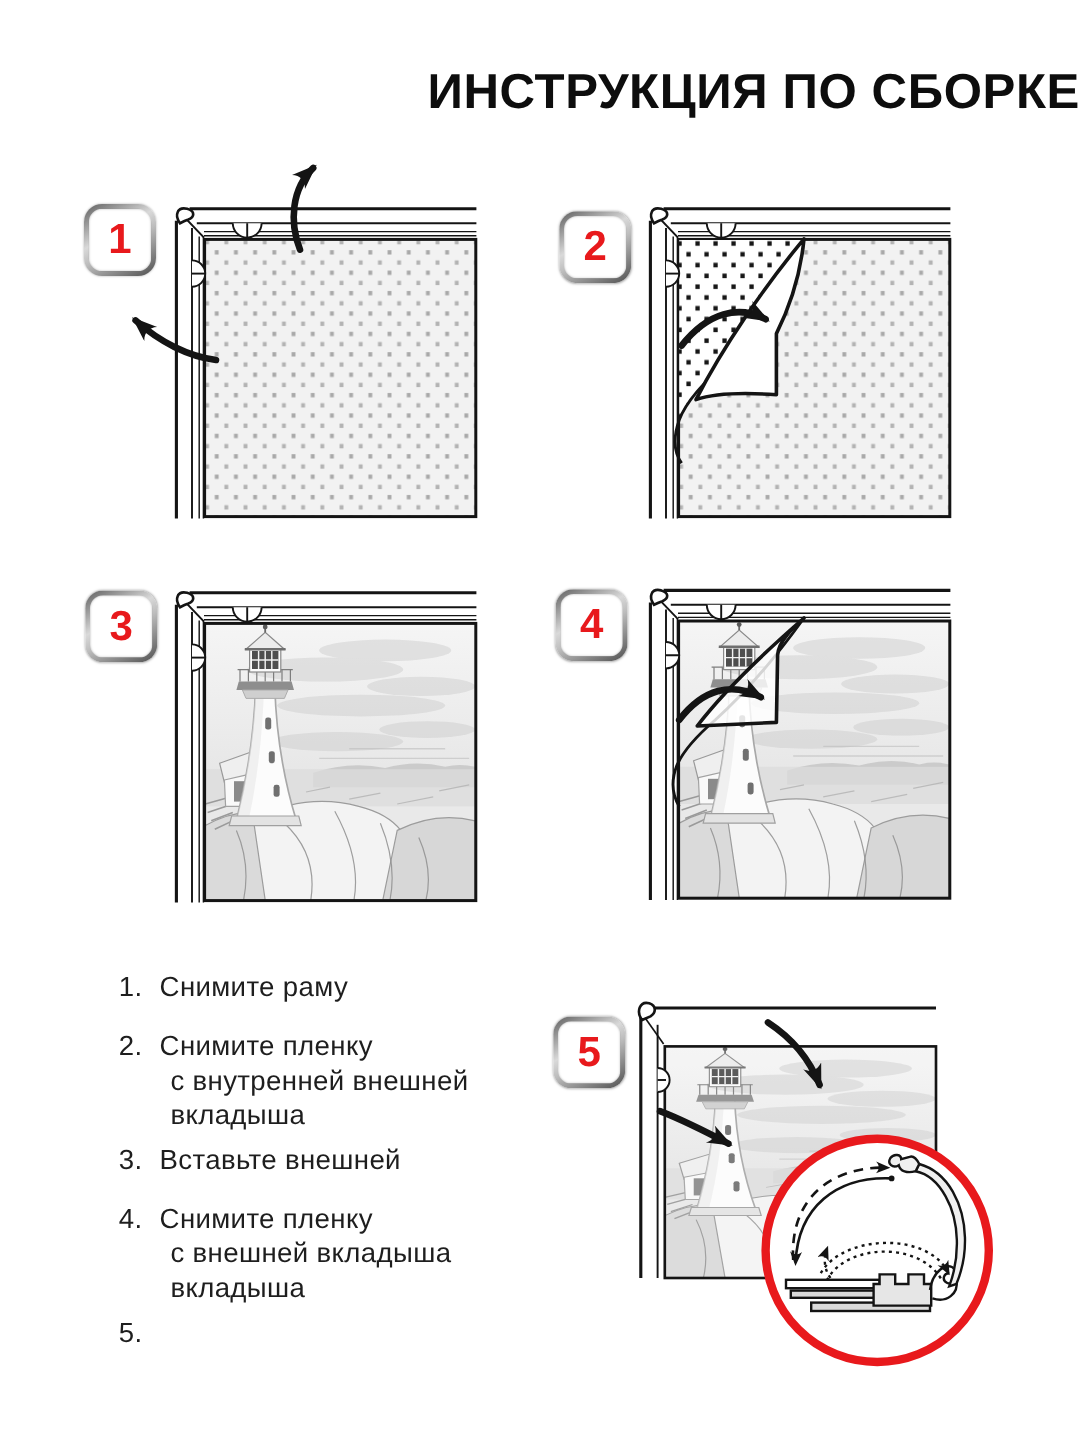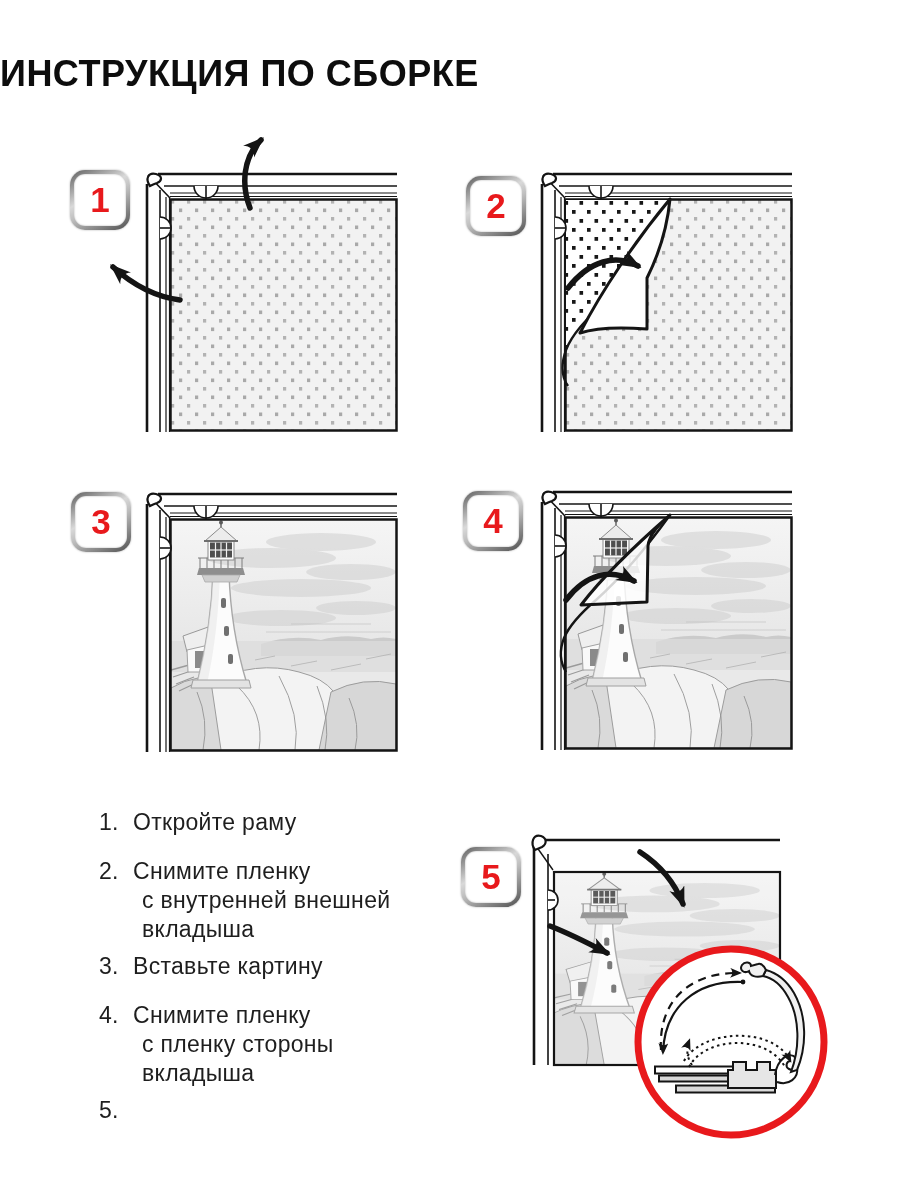--- a/index.html
+++ b/index.html
@@ -1,19 +1,19 @@
 <!DOCTYPE html>
 <html style="--accent: #e8191c;"><head>
 <meta charset="utf-8">
 <style>
   html,body{margin:0;padding:0;background:#fff;}
   .page{position:relative;width:900px;height:1200px;background:#ffffff;overflow:hidden;
         font-family:"Liberation Sans", sans-serif;}
-  .title{position:absolute;left:0;right:0;top:56px;margin:0;text-align:left;
-         font-size:36px;font-weight:bold;letter-spacing:.5px;color:#0d0d0d;line-height:1;}
+  .title{position:absolute;left:0;right:0;top:56px;margin:0;text-align:right;
+         font-size:41px;font-weight:bold;letter-spacing:.5px;color:#0d0d0d;line-height:1;}
   .badge{position:absolute;width:52px;height:52px;border-radius:15px;
          border:4px solid transparent;
          background:linear-gradient(#fff,#fff) padding-box,
                     linear-gradient(150deg,#5e5e5e,#d9d9d9 40%,#bdbdbd 55%,#4f4f4f) border-box;
          box-shadow:0 0 2px rgba(0,0,0,.35), inset 0 0 2px rgba(0,0,0,.35);
          display:flex;align-items:center;justify-content:center;}
   .badge span{font-size:35px;font-weight:bold;color:var(--accent,#e8191c);line-height:1;transform:translateY(-1px);}
   .panel{position:absolute;}
   .arr{fill:none;stroke:#141414;stroke-width:5.5;stroke-linecap:round;}
   .chromeline{stroke:#141414;fill:none;}
@@ -246,42 +246,42 @@
       <path d="M229,241 C247,209 317,206 335,240" fill="none" stroke="#141414" stroke-width="2" stroke-dasharray="2.5 3.5" marker-end="url(#ahs)"></path>
       <path d="M234,247 C250,216 312,214 330,247" fill="none" stroke="#141414" stroke-width="2" stroke-dasharray="2.5 3.5"></path>
       <path d="M237,245 C232,238 231,229 234,221" fill="none" stroke="#141414" stroke-width="2" stroke-dasharray="2.5 3.5" marker-end="url(#ahs)"></path>
     </g>
   </svg>
 
   <div class="list">
     <div class="item">
       <span class="num">1.</span>
       <div class="txt">
-          <div>Откройте раму</div>
+          <div>Снимите раму</div>
         </div>
     </div>
     <div class="item multi">
       <span class="num">2.</span>
       <div class="txt">
         <div>Снимите пленку</div>
         <div class="cont">с внутренней внешней</div>
         <div class="cont">вкладыша</div>
       </div>
     </div>
     <div class="item">
       <span class="num">3.</span>
       <div class="txt">
-          <div>Вставьте картину</div>
+          <div>Вставьте внешней</div>
         </div>
     </div>
     <div class="item multi">
       <span class="num">4.</span>
       <div class="txt">
         <div>Снимите пленку</div>
-        <div class="cont">с пленку стороны</div>
+        <div class="cont">с внешней вкладыша</div>
         <div class="cont">вкладыша</div>
       </div>
     </div>
     <div class="item">
       <span class="num">5.</span>
     </div>
   </div>
 
 </div>
 

